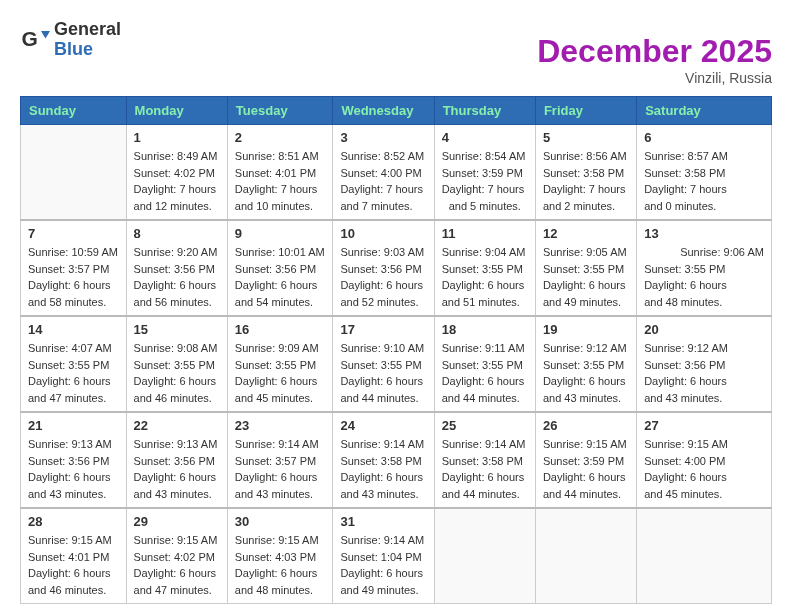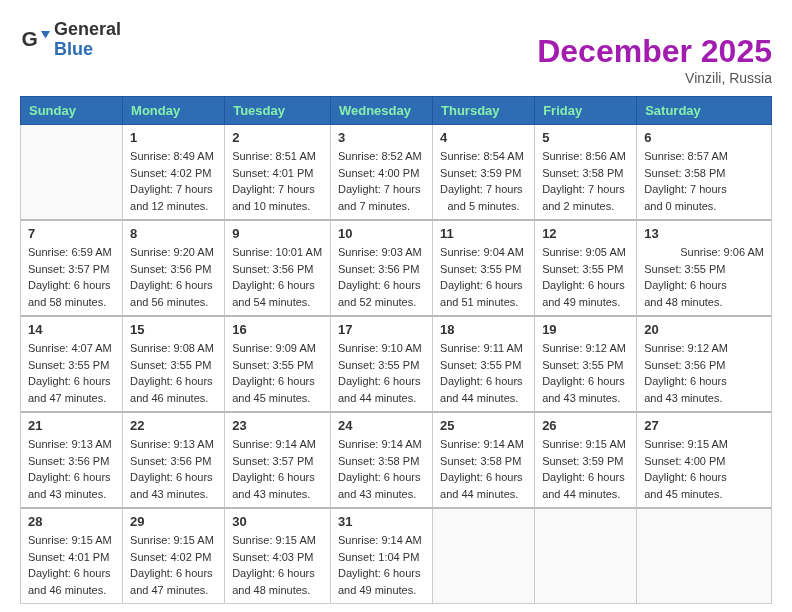--- a/index.html
+++ b/index.html
@@ -173,21 +173,21 @@
             <span style="display: block; white-space: nowrap;">Sunset: 3:58 PM</span>
             <span style="display: block; white-space: nowrap;">Daylight: 7 hours</span>
             <span style="display: block; white-space: nowrap;">and 0 minutes.</span>
           </div>
         </td>
       </tr>
       <tr class="row-divider">
         <td>
           <span class="day-number">7</span>
           <div class="day-info">
-            <span style="display: block; white-space: nowrap;">Sunrise: 6:59 AM</span>
+            <span style="display: block; white-space: nowrap;">Sunrise: 10:59 AM</span>
             <span style="display: block; white-space: nowrap;">Sunset: 3:57 PM</span>
             <span style="display: block; white-space: nowrap;">Daylight: 6 hours</span>
             <span style="display: block; white-space: nowrap;">and 58 minutes.</span>
           </div>
         </td>
         <td>
           <span class="day-number">8</span>
           <div class="day-info">
             <span style="display: block; white-space: nowrap;">Sunrise: 9:20 AM</span>
             <span style="display: block; white-space: nowrap;">Sunset: 3:56 PM</span>

